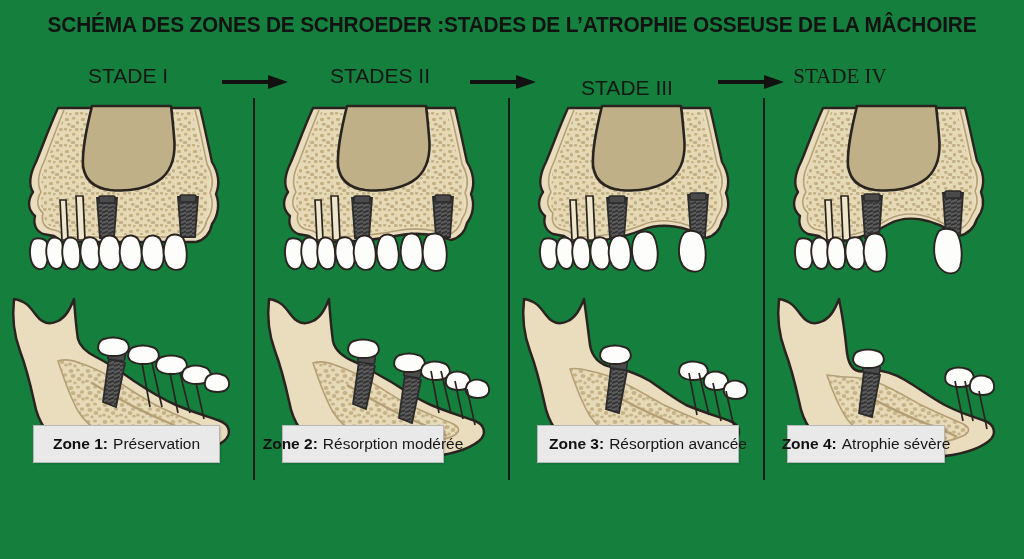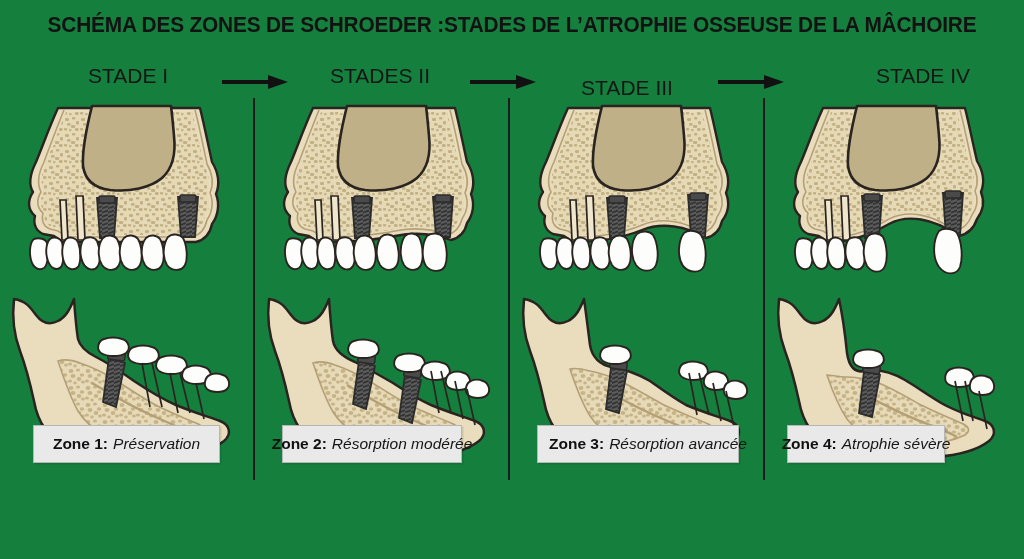--- a/index.html
+++ b/index.html
@@ -51,21 +51,21 @@
   
   .legend {
     position:absolute; bottom:17px; height:38px;
     background:#e9e9e9;
     border:1px solid #b6b6b6;
     box-shadow:1.5px 1.5px 0 rgba(0,0,0,0.10);
     display:flex; align-items:center; justify-content:center;
     white-space:nowrap;
   }
   .legend .zone { font-size:15.5px; font-weight:bold; color:#111; }
-  .legend .desc { font-size:15.5px; font-weight:400; color:#161616; margin-left:5px;font-style:italic; }
+  .legend .desc { font-size:15.5px; font-weight:400; color:#161616; margin-left:5px; }
 </style>
 </head>
 <body>
 
 <div id="root">
 
   <div class="title">SCHÉMA DES ZONES DE SCHROEDER :STADES DE L’ATROPHIE OSSEUSE DE LA MÂCHOIRE</div>
 
   <div class="stage-row">
     <div class="stage-label" style="left:33px;">STADE I</div>
@@ -76,21 +76,21 @@
     <div class="stage-label" style="left:285px;">STADES II</div>
     <div class="arrow" style="left:470px;">
       <div class="shaft"></div>
       <div class="head"></div>
     </div>
     <div class="stage-label" style="left:532px;margin-top:12px;">STADE III</div>
     <div class="arrow" style="left:718px;">
       <div class="shaft"></div>
       <div class="head"></div>
     </div>
-    <div class="stage-label" style="left:828px;">STADE IV</div>
+    <div class="stage-label" style="left:745px;font-family:Liberation Serif, serif;">STADE IV</div>
   </div>
 
   <div class="divider" style="left:253px;"></div>
   <div class="divider" style="left:508px;"></div>
   <div class="divider" style="left:763px;"></div>
 
   <svg width="0" height="0" style="position:absolute" aria-hidden="true">
     <defs>
 
       <pattern id="spongy" patternUnits="userSpaceOnUse" width="16" height="16">
@@ -306,21 +306,21 @@
         </g>
         <g fill="none" stroke="#2a2420" stroke-width="1.7">
           <path d="M176 88 L184 130"></path>
           <path d="M186 88 L196 130"></path>
           <path d="M200 98 L208 136"></path>
           <path d="M212 106 L220 142"></path>
         </g>
       </svg>
     </div>
 
-    <div class="legend" style="left:27px; width:180px;">
+    <div class="legend" style="left:27px; width:162px;">
       <span class="zone">Zone 2:</span>
       <span class="desc">Résorption modérée</span>
     </div>
   </div>
 
   <div class="panel" style="left:510px;">
 
     <div class="fig maxilla">
       <svg viewBox="0 0 252 185" preserveAspectRatio="xMidYMid meet">
         <path d="M58 8 C48 30 42 48 36 62 C30 74 28 84 33 92 C27 101 28 110 35 116

